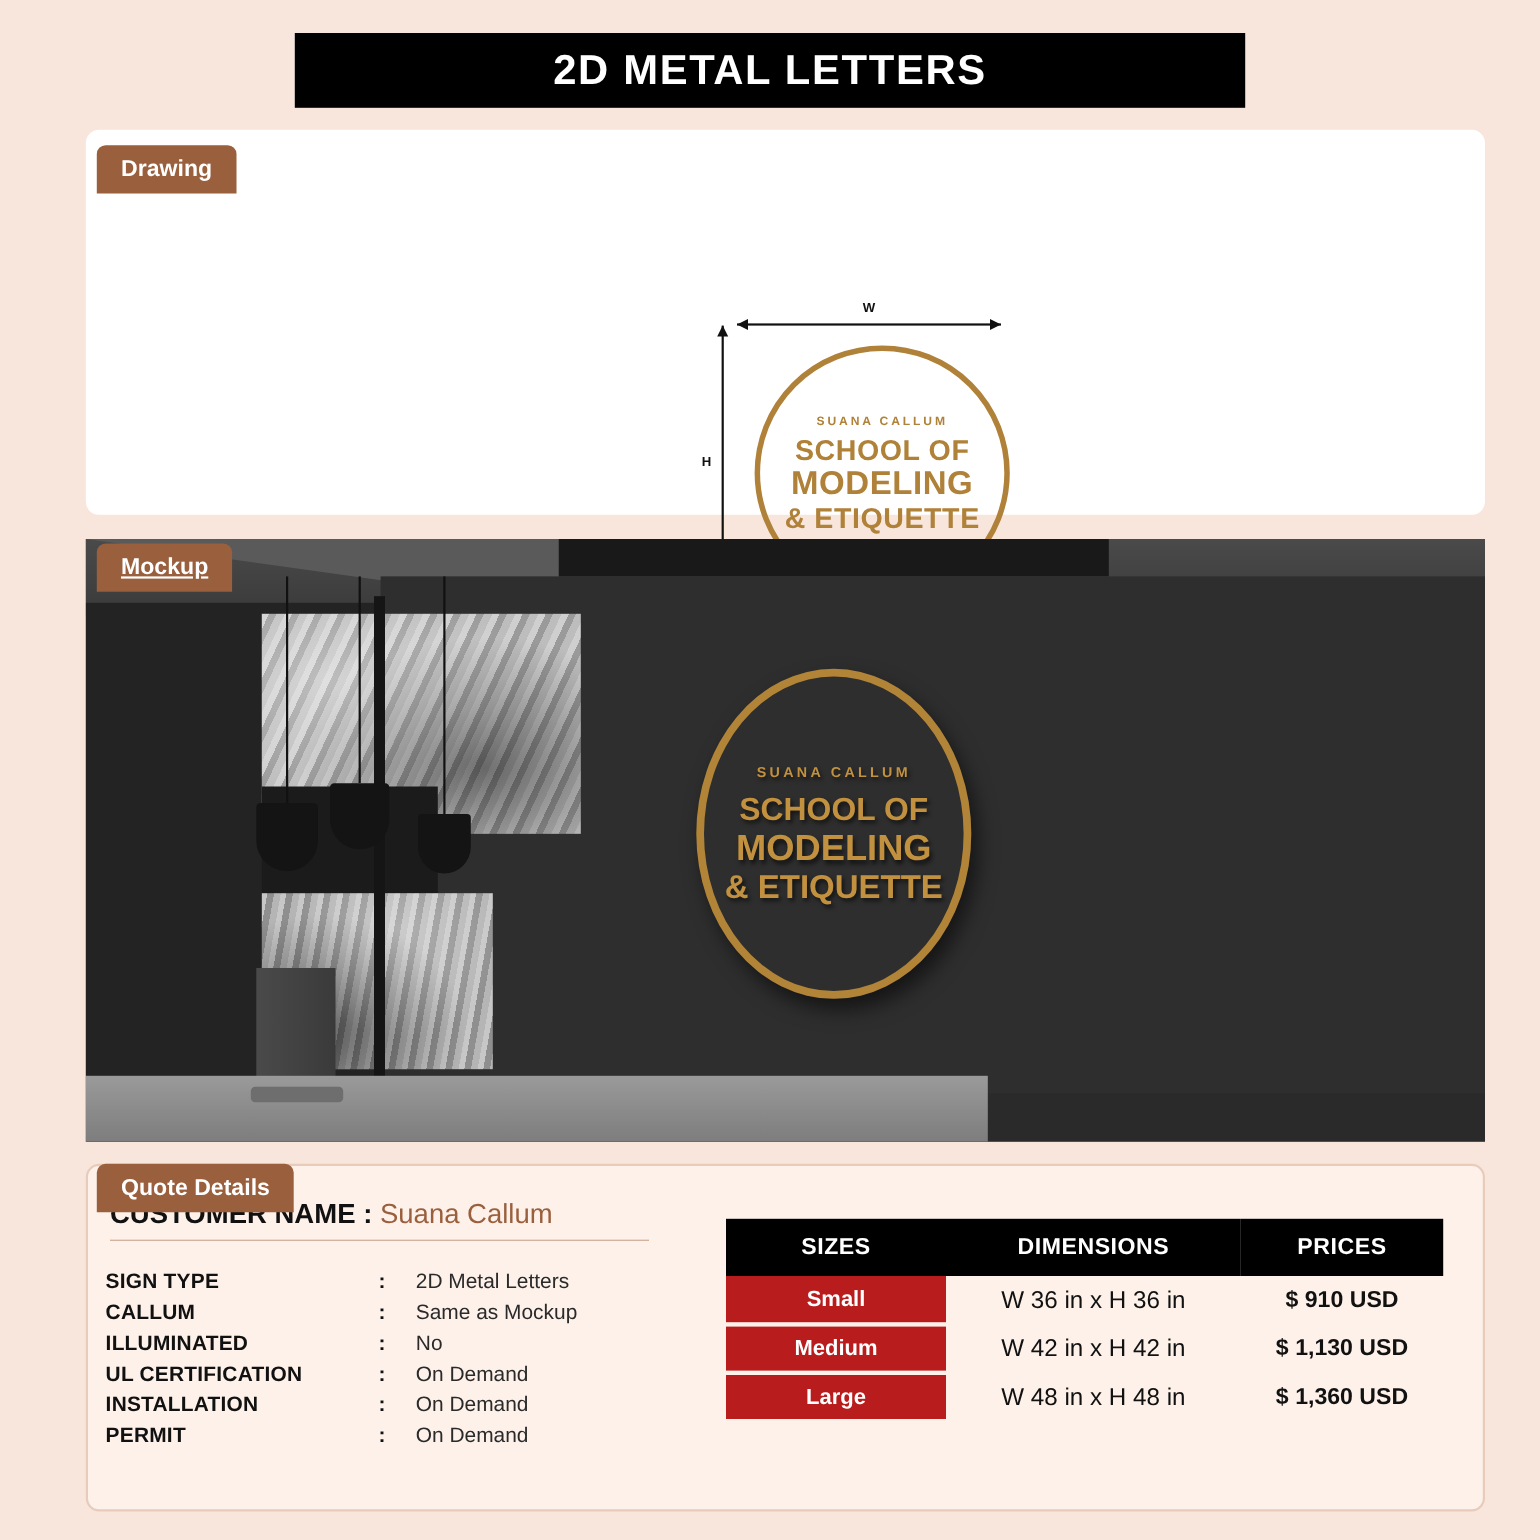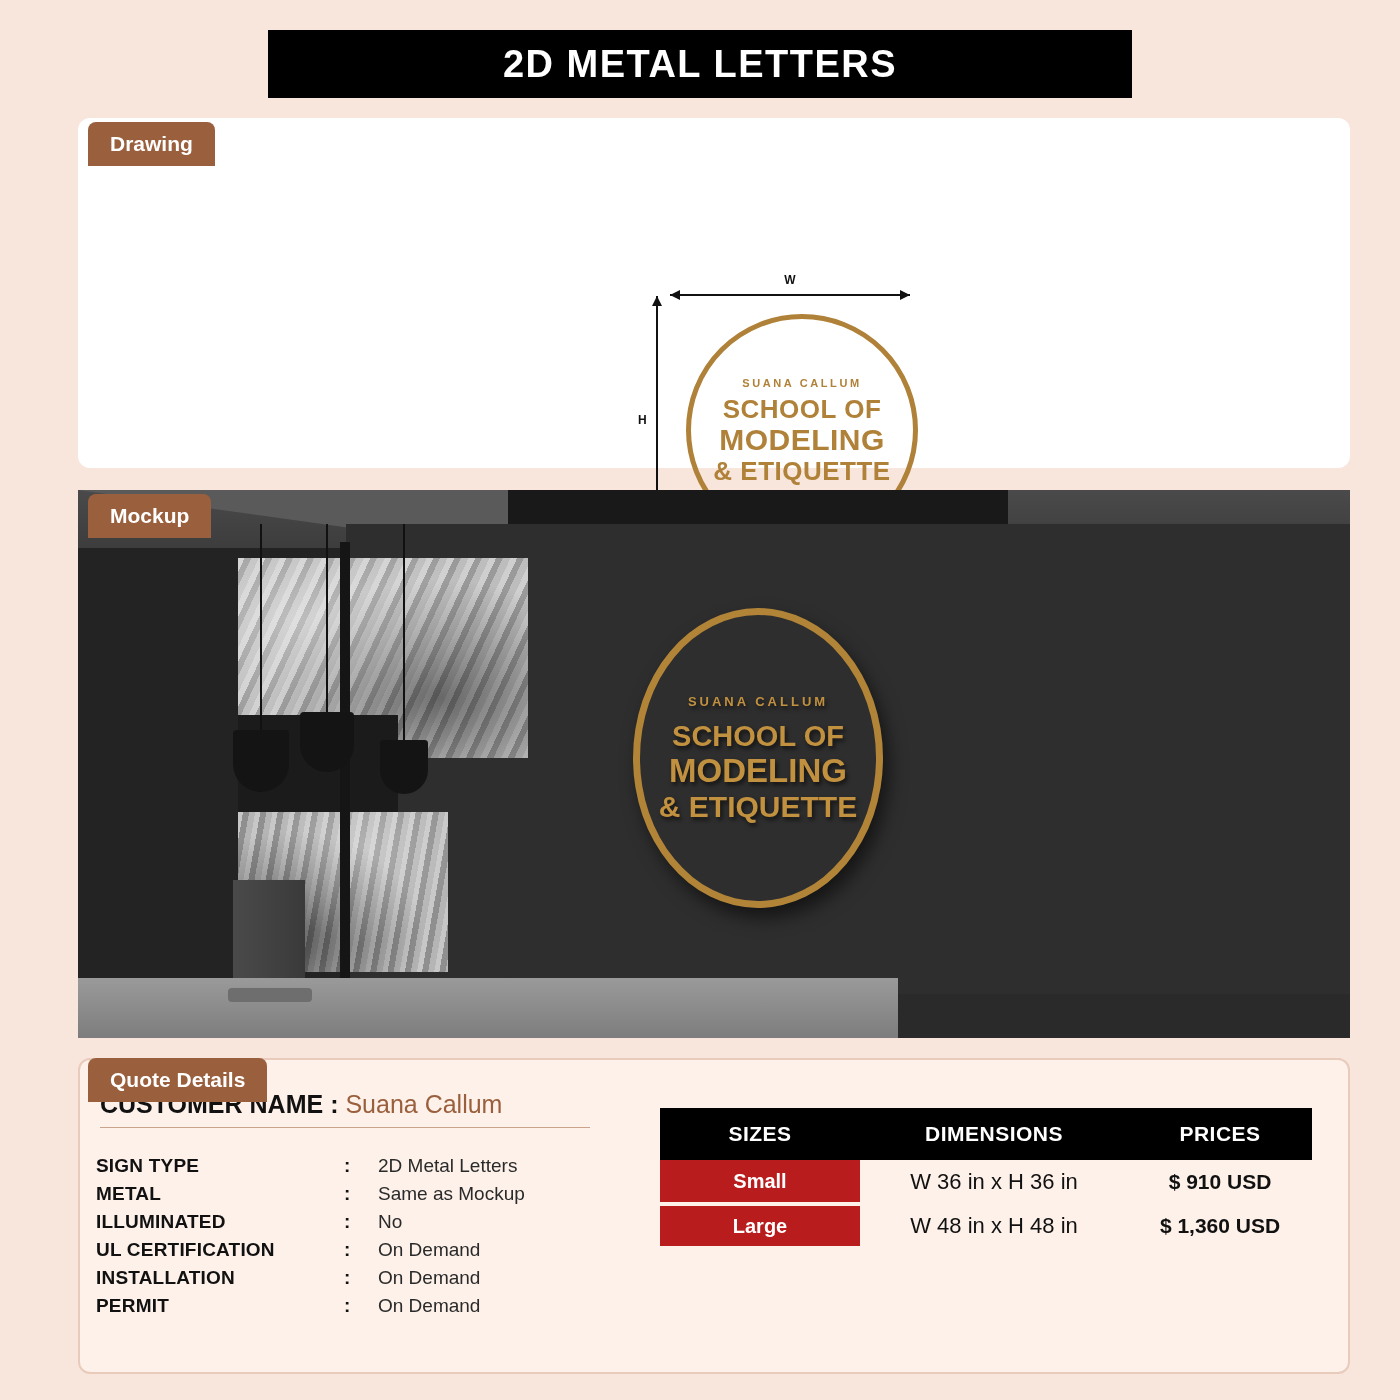--- a/index.html
+++ b/index.html
@@ -239,40 +239,40 @@
 </style>
 </head>
 <body>
 
 <div class="page">
 
   <div class="title-bar">
     <div class="title-text">2D METAL LETTERS</div>
   </div>
 
-  <div class="tab" style="left:88px; top:122px;align-items:center;">
+  <div class="tab" style="left:88px; top:132px;align-items:center;">
     <span>Drawing</span>
   </div>
   <div class="drawing-panel">
     <div class="drawing-inner">
       <div class="dim-w-cap">W</div>
       <div class="dim-w"></div>
       <div class="dim-h"></div>
       <div class="dim-h-cap">H</div>
 
       <div class="logo-draw">
         <div class="brand">SUANA CALLUM</div>
         <div class="l1">SCHOOL OF</div>
         <div class="l2">MODELING</div>
         <div class="l3">&amp; ETIQUETTE</div>
       </div>
     </div>
   </div>
 
-  <div class="tab" style="left:88px; top:494px;">
+  <div class="tab" style="left:88px; top:494px;text-decoration:underline;">
     <span>Mockup</span>
   </div>
   <div class="mockup-panel">
     <div class="mk mk-ceiling"></div>
     <div class="mk mk-ceil-tri"></div>
     <div class="mk mk-ceil-notch"></div>
     <div class="mk mk-wall-left"></div>
     <div class="mk mk-wall-right"></div>
     <div class="mk mk-stone1"></div>
     <div class="mk mk-dark-sq"></div>
@@ -310,21 +310,21 @@
   </div>
 
   <table class="spec-table">
     <tbody>
       <tr>
         <td class="k">SIGN TYPE</td>
         <td class="c">:</td>
         <td class="v">2D Metal Letters</td>
       </tr>
       <tr>
-        <td class="k">METAL</td>
+        <td class="k">CALLUM</td>
         <td class="c">:</td>
         <td class="v">Same as Mockup</td>
       </tr>
       <tr>
         <td class="k">ILLUMINATED</td>
         <td class="c">:</td>
         <td class="v">No</td>
       </tr>
       <tr>
         <td class="k">UL CERTIFICATION</td>
@@ -352,20 +352,25 @@
         <th>PRICES</th>
       </tr>
     </thead>
     <tbody>
       <tr>
         <td class="sz">Small</td>
         <td class="dim">W 36 in x H 36 in</td>
         <td class="pr">$ 910 USD</td>
       </tr>
       <tr>
+        <td class="sz">Medium</td>
+        <td class="dim">W 42 in x H 42 in</td>
+        <td class="pr">$ 1,130 USD</td>
+      </tr>
+      <tr>
         <td class="sz">Large</td>
         <td class="dim">W 48 in x H 48 in</td>
         <td class="pr">$ 1,360 USD</td>
       </tr>
     </tbody>
   </table>
 
 </div>
 
 </body></html>

